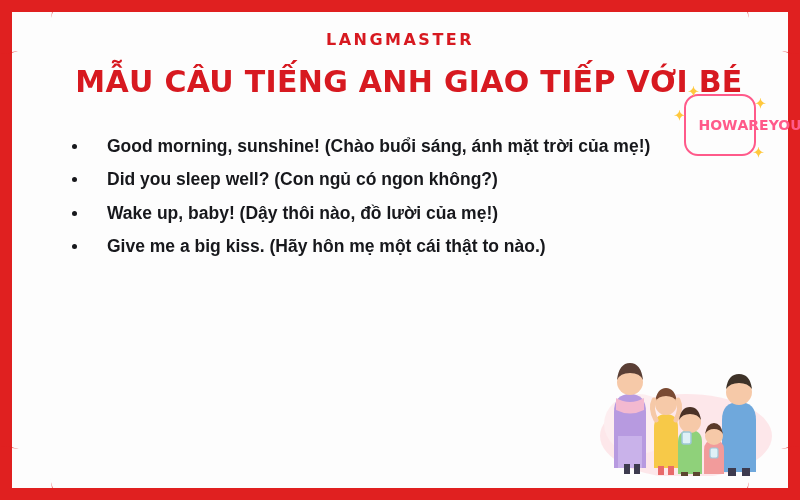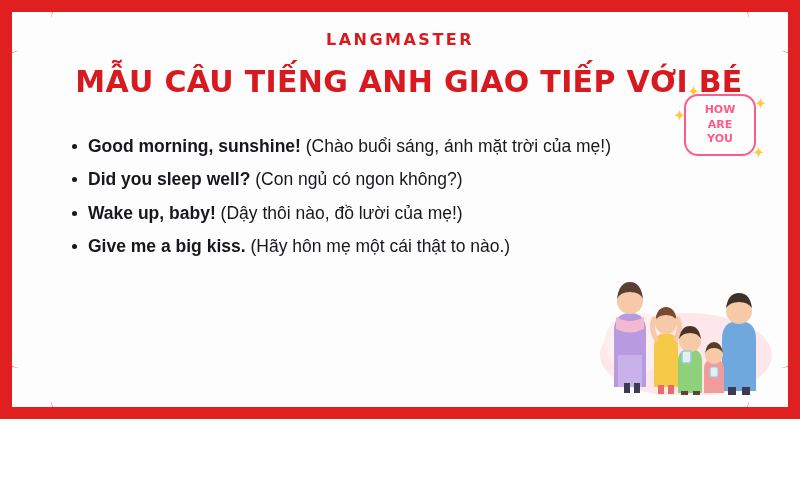--- a/index.html
+++ b/index.html
@@ -10,21 +10,21 @@
     width: 800px;
     height: 500px;
     overflow: hidden;
     font-family: "Liberation Sans", sans-serif;
     background: #ffffff;
   }
 
   .poster {
     position: relative;
     width: 800px;
-    height: 419px;
+    height: 500px;
     background: #fdfdfd;
     overflow: hidden;
   }
 
   
   .frame-top,
   .frame-bottom,
   .frame-left,
   .frame-right {
     position: absolute;
@@ -108,23 +108,24 @@
     position: absolute;
     left: -16px;
     top: 14px;
     width: 5px;
     height: 5px;
     border-radius: 50%;
     background: #17181c;
   }
   .en {
     font-weight: bold;
+    margin-left: 19px;
   }
   .vi {
-    font-weight: normal;
+    font-weight: bold;
   }
 
   
   .sticker {
     position: absolute;
     top: 78px;
     right: 22px;
     width: 92px;
     height: 74px;
   }
@@ -138,28 +139,29 @@
     border-radius: 14px;
     box-sizing: border-box;
   }
   .sticker .txt {
     position: absolute;
     left: 10px;
     top: 4px;
     width: 72px;
     height: 62px;
     display: flex;
-    flex-direction: column;
+    flex-direction: row;
     align-items: center;
     justify-content: center;
     color: #ff5a8a;
-    font-size: 11px;
+    font-size: 14px;
     font-weight: bold;
     line-height: 1.35;
     font-family: "DejaVu Sans", sans-serif;
+    padding-left: 30px;
   }
   .sticker .spark {
     position: absolute;
     color: #ffc83d;
     font-size: 13px;
     font-weight: bold;
   }
   .sp1 { left: 0px; top: 18px; }
   .sp2 { right: 0px; top: 6px; }
   .sp3 { right: 2px; bottom: 4px; }

